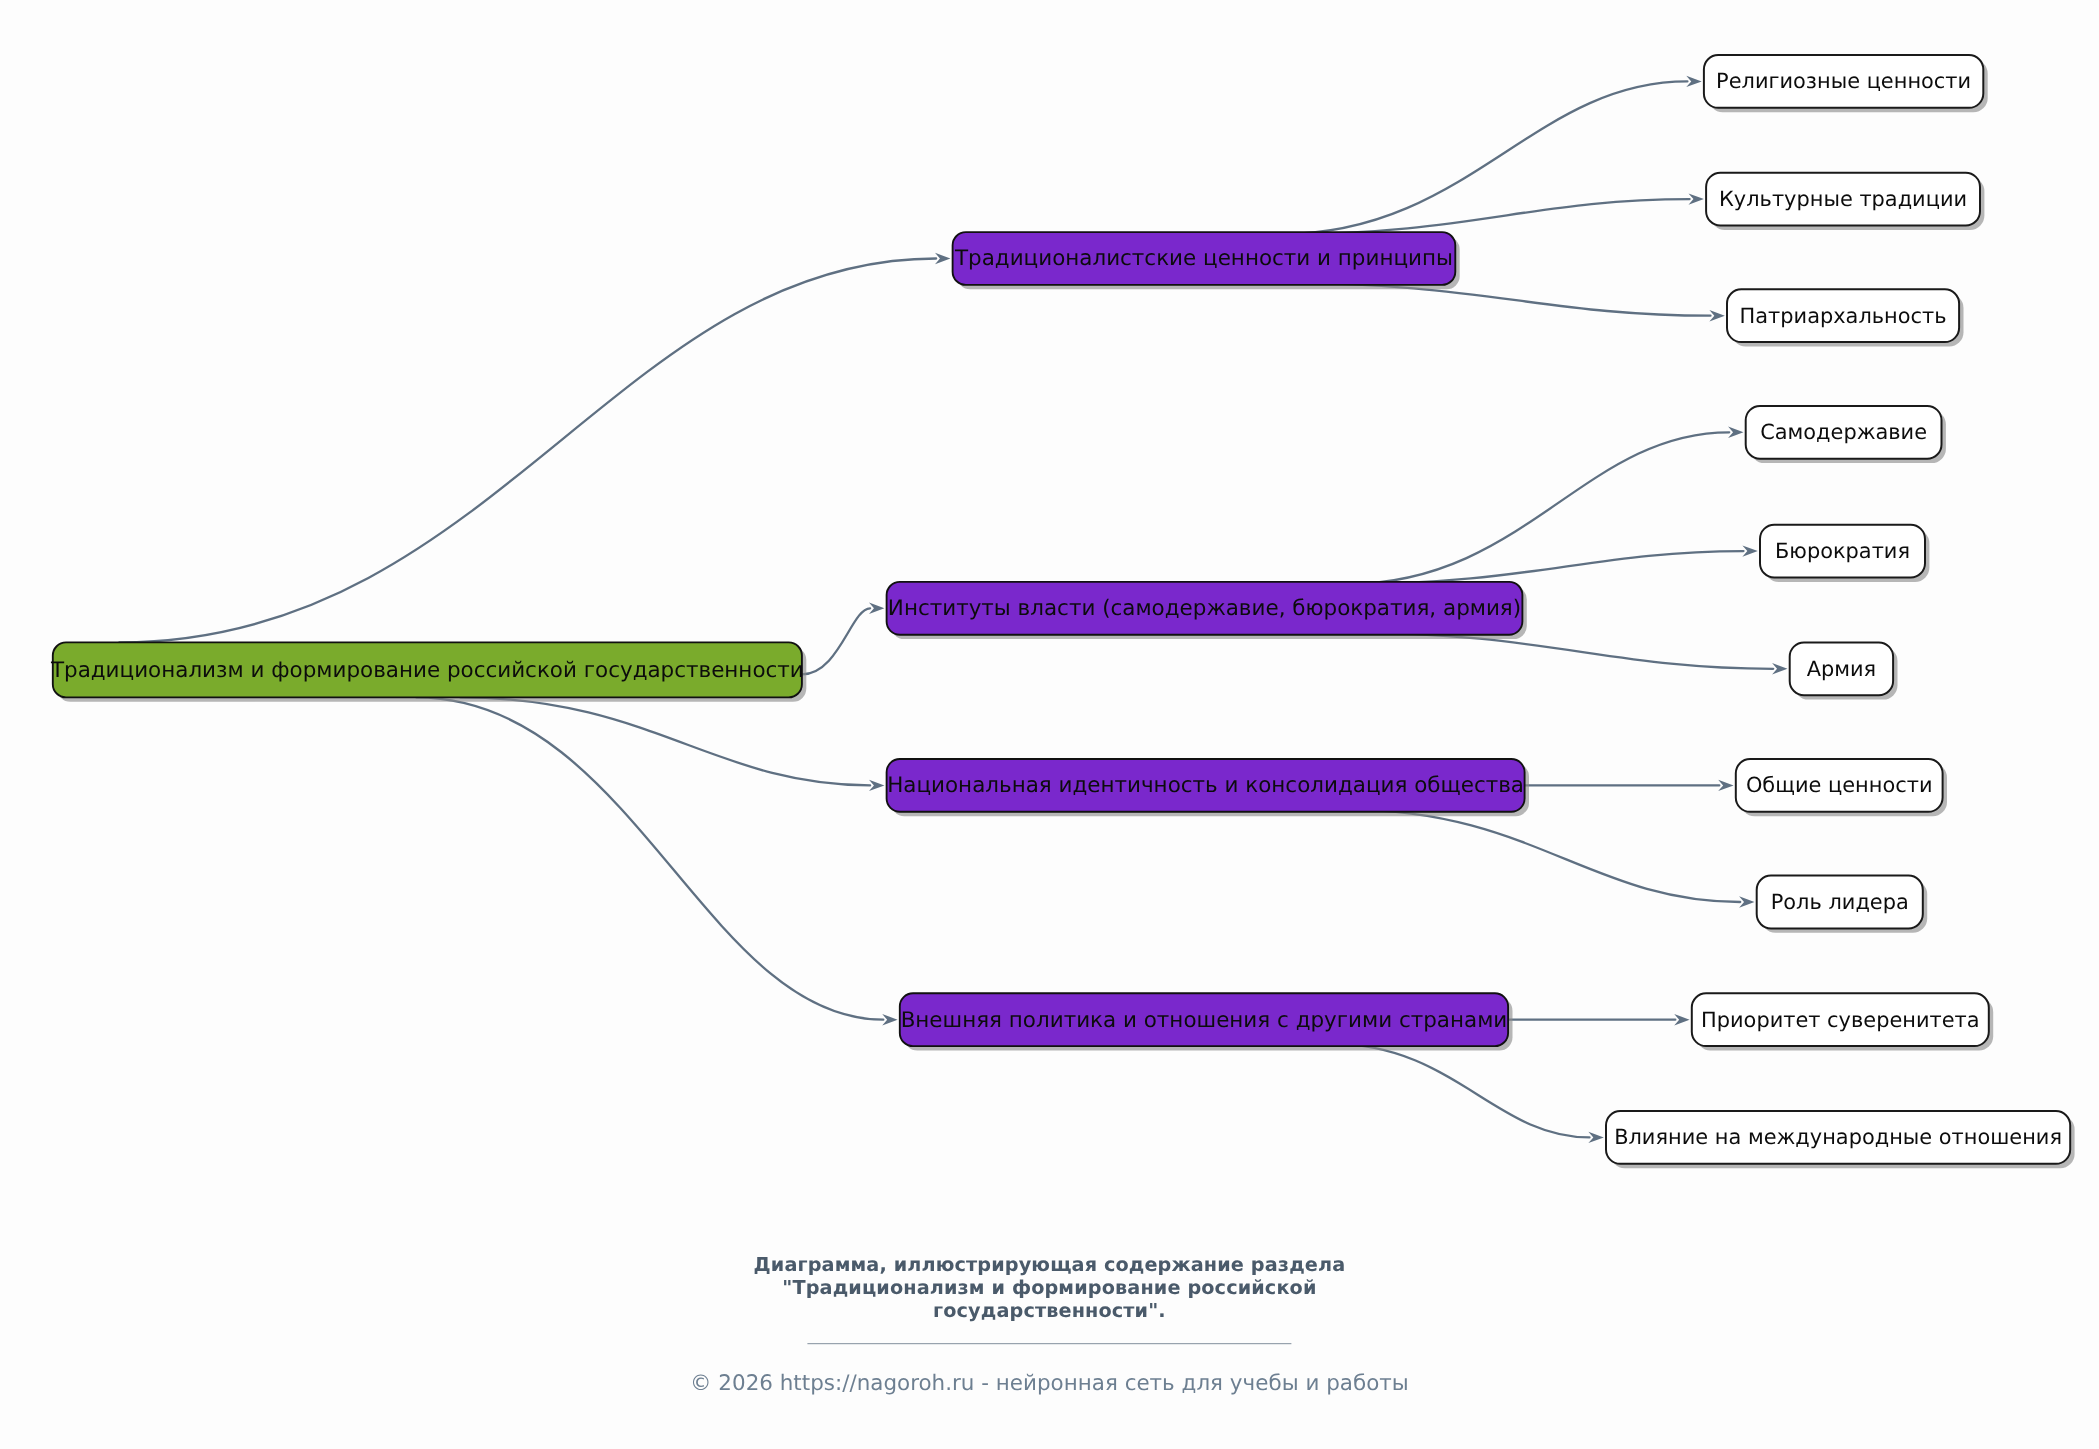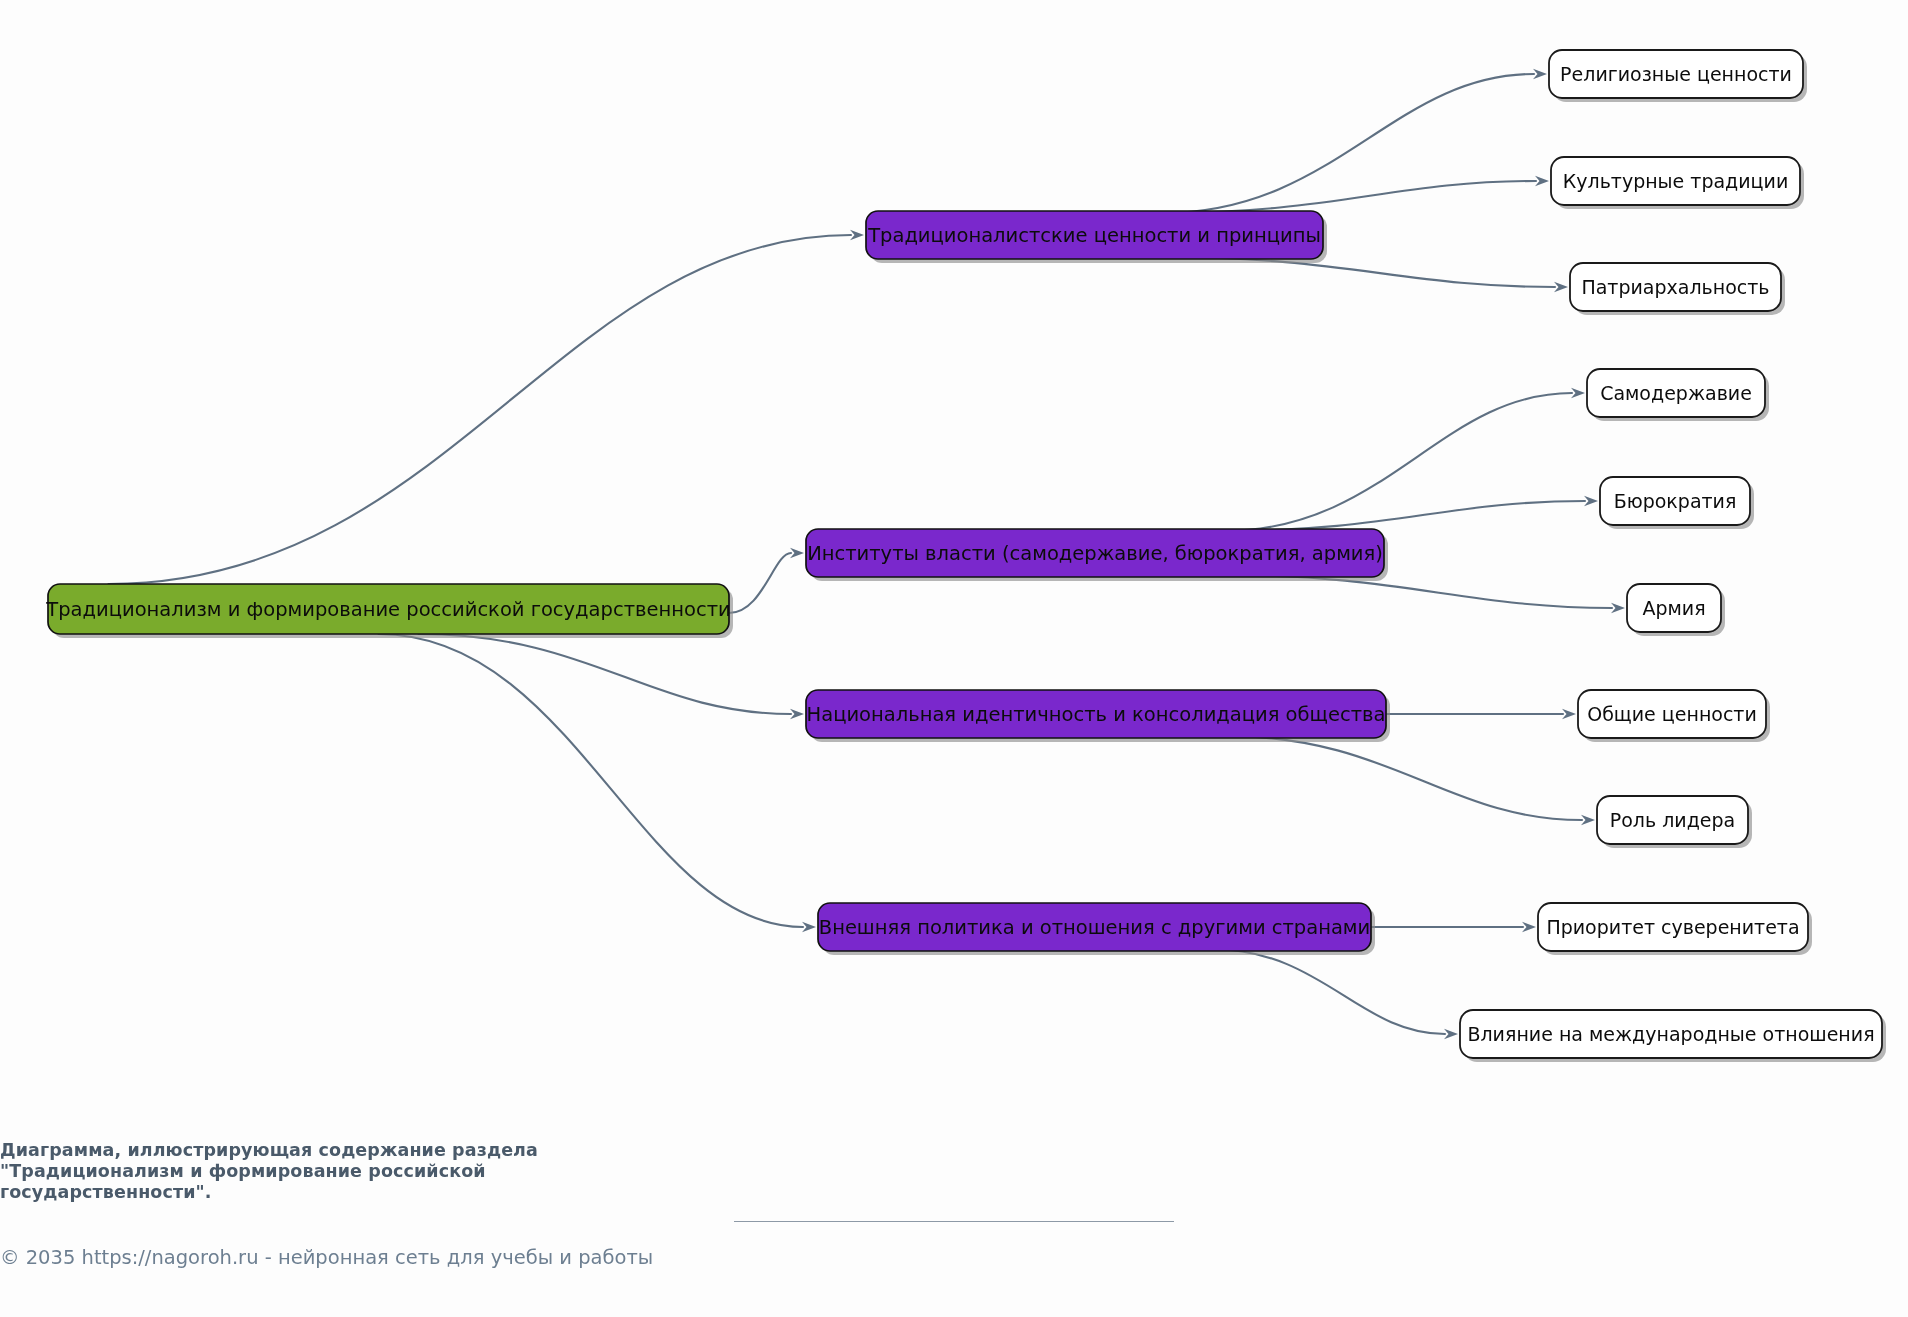--- a/index.html
+++ b/index.html
@@ -62,20 +62,21 @@
   }
   .node-label-root { font-size: 19.5px; }
   .node-label-branch { font-size: 19.5px; }
   .node-label-leaf { font-size: 19px; }
 
   .caption-block {
     position: absolute;
     left: 0;
     top: 1140px;
     width: 1908px;
+    text-align: center;
   }
   .caption-line {
     font-family: "DejaVu Sans", sans-serif;
     font-weight: bold;
     font-size: 17.5px;
     color: #4a5a6a;
     line-height: 21px;
     letter-spacing: 0.1px;
   }
   .caption-rule {
@@ -203,15 +204,15 @@
           <text x="1671" y="1035" text-anchor="middle" class="node-label node-label-leaf">Влияние на международные отношения</text>
         </g>
       </g>
   </svg>
 
   <div class="caption-block">
     <div class="caption-line">Диаграмма, иллюстрирующая содержание раздела</div>
     <div class="caption-line">"Традиционализм и формирование российской</div>
     <div class="caption-line">государственности".</div>
     <div class="caption-rule"></div>
-    <div class="footer-line">© 2035 https://nagoroh.ru - нейронная сеть для учебы и работы</div>
+    <div class="footer-line">© 2026 https://nagoroh.ru - нейронная сеть для учебы и работы</div>
   </div>
 </div>
 
 </body></html>

